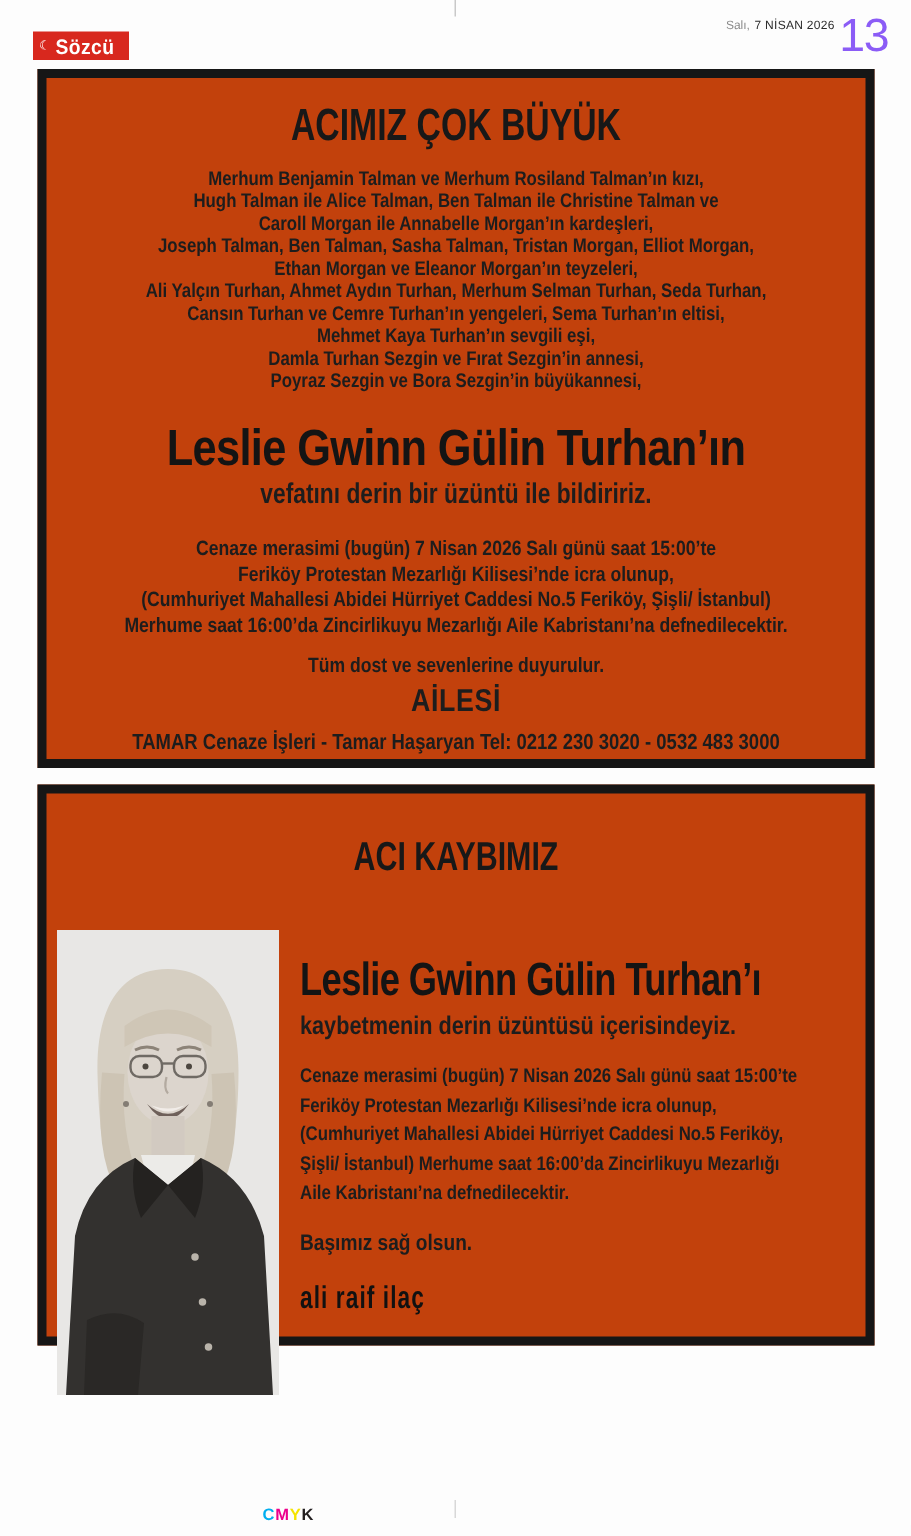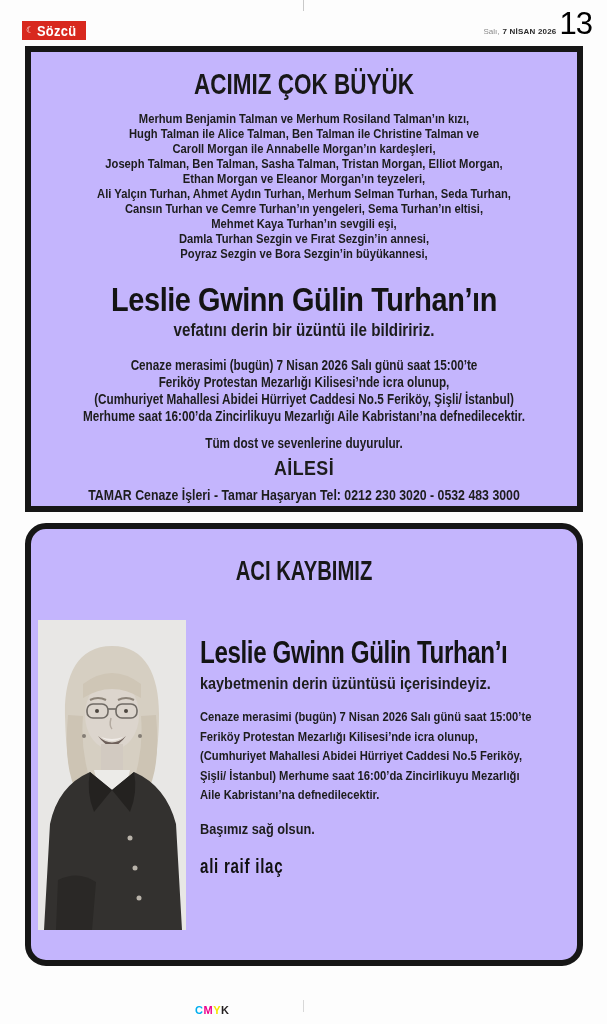--- a/index.html
+++ b/index.html
@@ -4,33 +4,33 @@
 <style>
   html,body{margin:0;padding:0;background:#fff;}
   .page{position:relative;width:607px;height:1024px;background:#fdfdfd;overflow:hidden;
         font-family:"Liberation Sans",sans-serif;color:#1d1d1d;}
 
   
   .logo{position:absolute;left:22px;top:21px;height:19px;padding:0 6px 0 4px;background:#d8281e;
         color:#fff;display:flex;align-items:center;gap:3px;}
   .logo .flag{font-size:9px;line-height:9px;color:#fff;}
   .logo .logotext{font-size:14px;font-weight:bold;letter-spacing:.3px;transform:scaleX(.92);transform-origin:left;}
-  .dateline{position:absolute;right:15px;top:12px;display:flex;align-items:flex-end;gap:3px;}
+  .dateline{position:absolute;right:15px;top:12px;display:flex;align-items:flex-start;gap:3px;}
   .dateline .day{font-size:8px;color:#8a8a8a;}
-  .dateline .date{font-size:8px;font-weight:bold;color:#2a2a2a;letter-spacing:.2px;}
-  .dateline .pagenum{font-size:31px;font-weight:400;color:#000000;letter-spacing:-1px;line-height:24px;}
+  .dateline .date{font-size:8px;font-weight:normal;color:#2a2a2a;letter-spacing:.2px;}
+  .dateline .pagenum{font-size:31px;font-weight:400;color:#8b5cf6;letter-spacing:-1px;line-height:24px;}
   .tick{position:absolute;width:1px;background:#c9c9c9;}
   .tick.top{left:303px;top:0;height:11px;}
   .tick.bottom{left:303px;top:1000px;height:12px;background:#d8d8d8;}
 
   
-  .box{position:absolute;left:25px;width:558px;border:6px solid #161616;background:#c4b5fd;
+  .box{position:absolute;left:25px;width:558px;border:6px solid #161616;background:#c2410c;
        box-sizing:border-box;}
   .box1{top:46px;height:466px;text-align:center;}
-  .box2{top:523px;height:443px;border-radius:21px;}
+  .box2{top:523px;height:374px;}
 
   
   .cx{white-space:nowrap;transform-origin:center;display:block;}
   .lx{white-space:nowrap;transform-origin:left;display:block;}
   .s72{transform:scaleX(.72);} .s75{transform:scaleX(.75);} .s78{transform:scaleX(.78);}
   .s80{transform:scaleX(.80);} .s85{transform:scaleX(.85);}
 
   
   .t1{font-size:30px;line-height:30px;font-weight:bold;margin:17px 0 0;color:#181818;}
   .relatives{margin-top:12px;}
@@ -49,21 +49,21 @@
   .col{position:absolute;left:169px;top:94px;width:380px;}
   .intro div{font-size:13.5px;font-weight:bold;line-height:17.5px;}
   .name2{font-size:31px;line-height:33px;font-weight:bold;margin:13px 0 0;letter-spacing:-.5px;color:#141414;}
   .sub2{font-size:17px;line-height:20px;font-weight:bold;margin-top:5px;}
   .para{margin-top:13px;}
   .para div{font-size:13.2px;font-weight:bold;line-height:19.5px;}
   .closing2{font-size:15px;line-height:18px;font-weight:bold;margin-top:15px;}
   .arilogo{font-size:21px;line-height:24px;font-weight:bold;margin-top:16px;letter-spacing:1px;color:#111;}
 
   
-  .cmyk{position:absolute;left:175px;top:1004px;font-size:11px;font-weight:bold;letter-spacing:.5px;margin-left:20px;}
+  .cmyk{position:absolute;left:175px;top:1004px;font-size:11px;font-weight:bold;letter-spacing:.5px;}
   .cmyk .mc{color:#00AEEF;} .cmyk .mm{color:#EC008C;} .cmyk .my{color:#F5E400;} .cmyk .mk{color:#231F20;}
 </style>
 </head>
 <body>
 
 <div class="page">
 
   <div class="logo">
     <span class="flag">☾</span>
     <span class="logotext">Sözcü</span>

